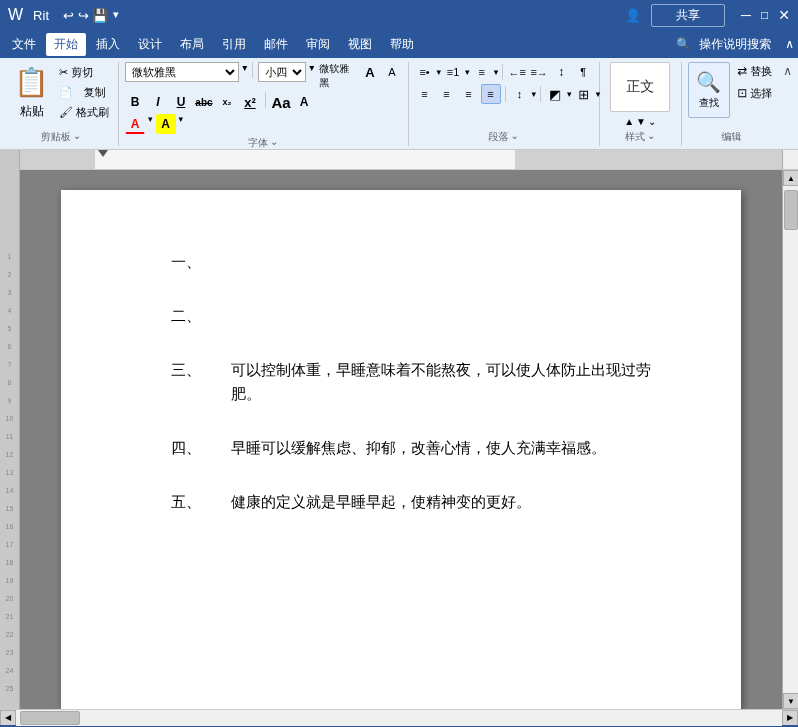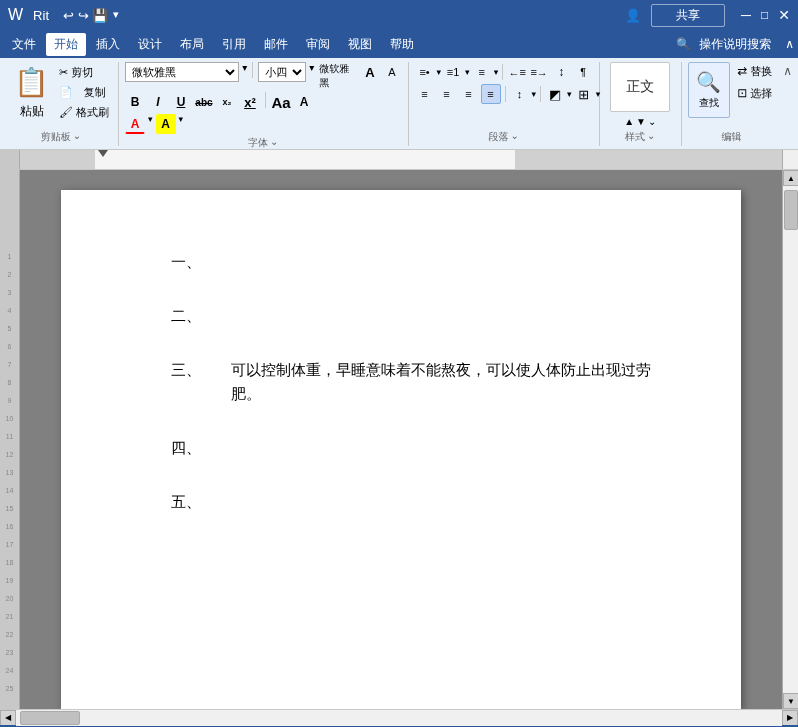--- a/index.html
+++ b/index.html
@@ -582,23 +582,25 @@
       </div>
       <div class="doc-list-item">
         <span class="list-number">二、</span>
       </div>
       <div class="doc-list-item">
         <span class="list-number">三、</span>
         <span class="list-content">可以控制体重，早睡意味着不能熬夜，可以使人体防止出现过劳肥。</span>
       </div>
       <div class="doc-list-item">
         <span class="list-number">四、</span>
+        <span class="list-content">早睡可以缓解焦虑、抑郁，改善心情，使人充满幸福感。</span>
       </div>
       <div class="doc-list-item">
         <span class="list-number">五、</span>
+        <span class="list-content">健康的定义就是早睡早起，使精神变的更好。</span>
       </div>
     </div>
   </div>
 
   <div class="right-scrollbar">
     <div class="scrollbar-btn">▲</div>
     <div class="scrollbar-track">
       <div class="scrollbar-thumb"></div>
     </div>
     <div class="scrollbar-btn">▼</div>

